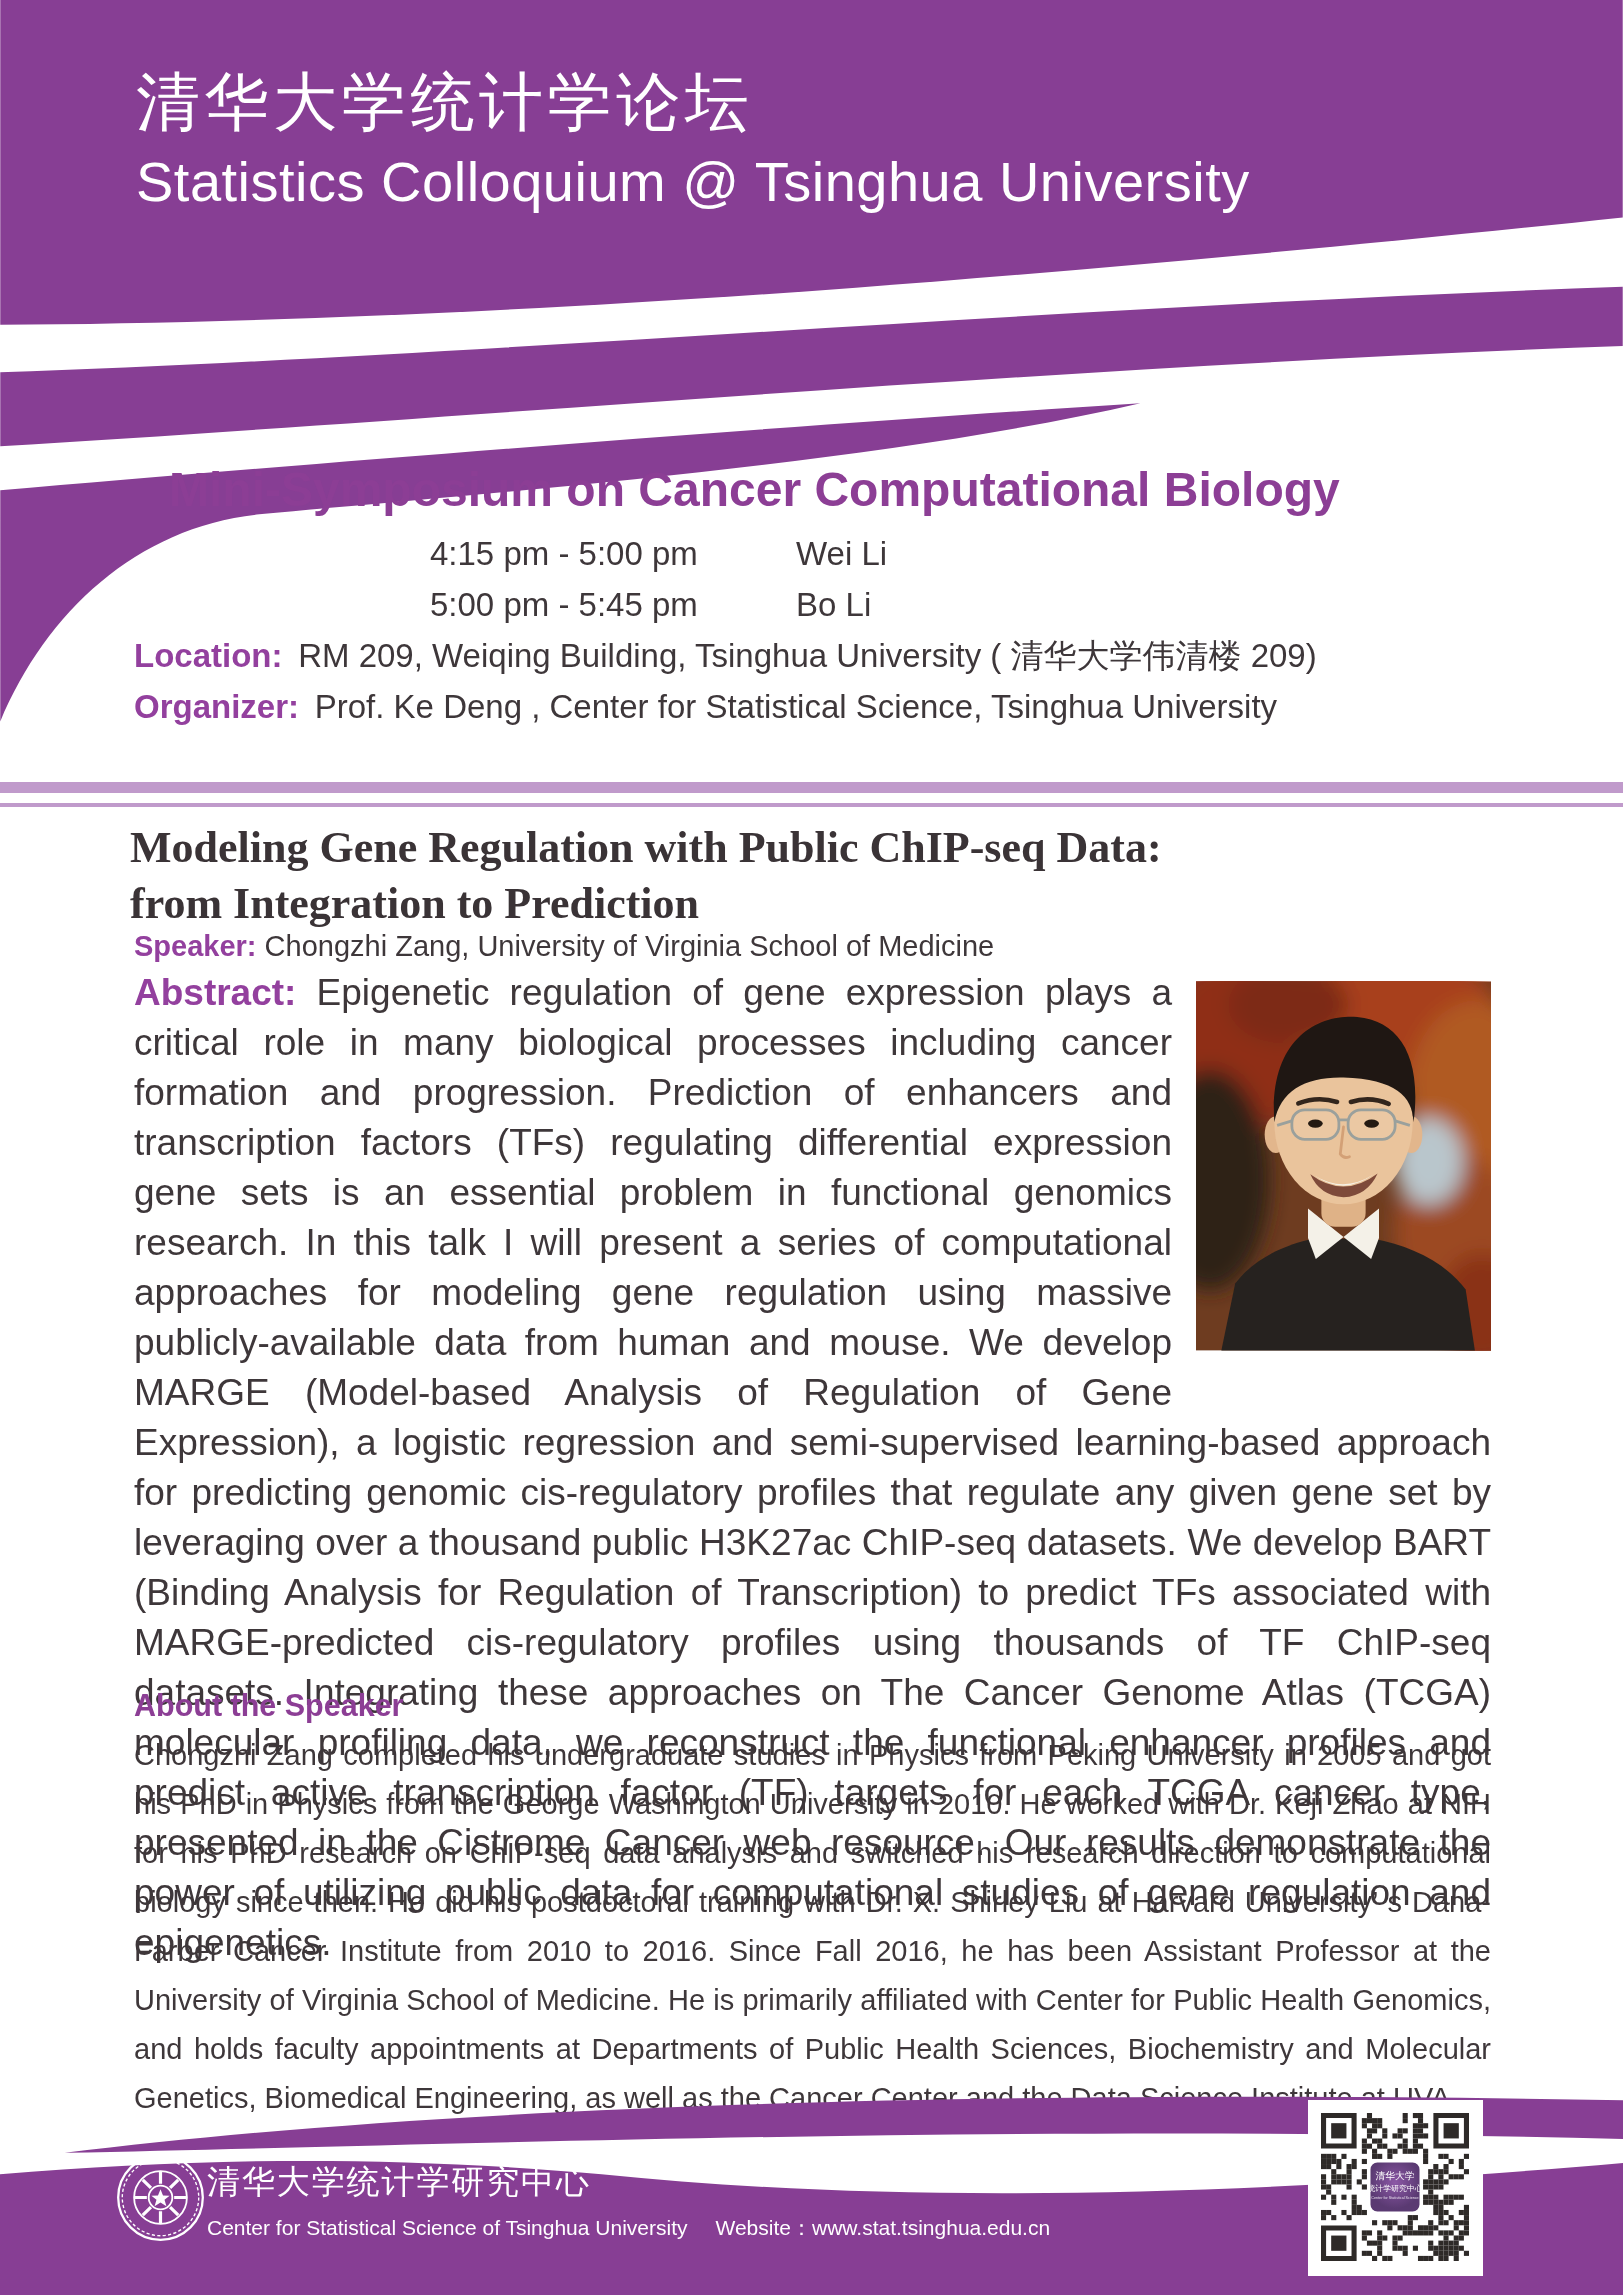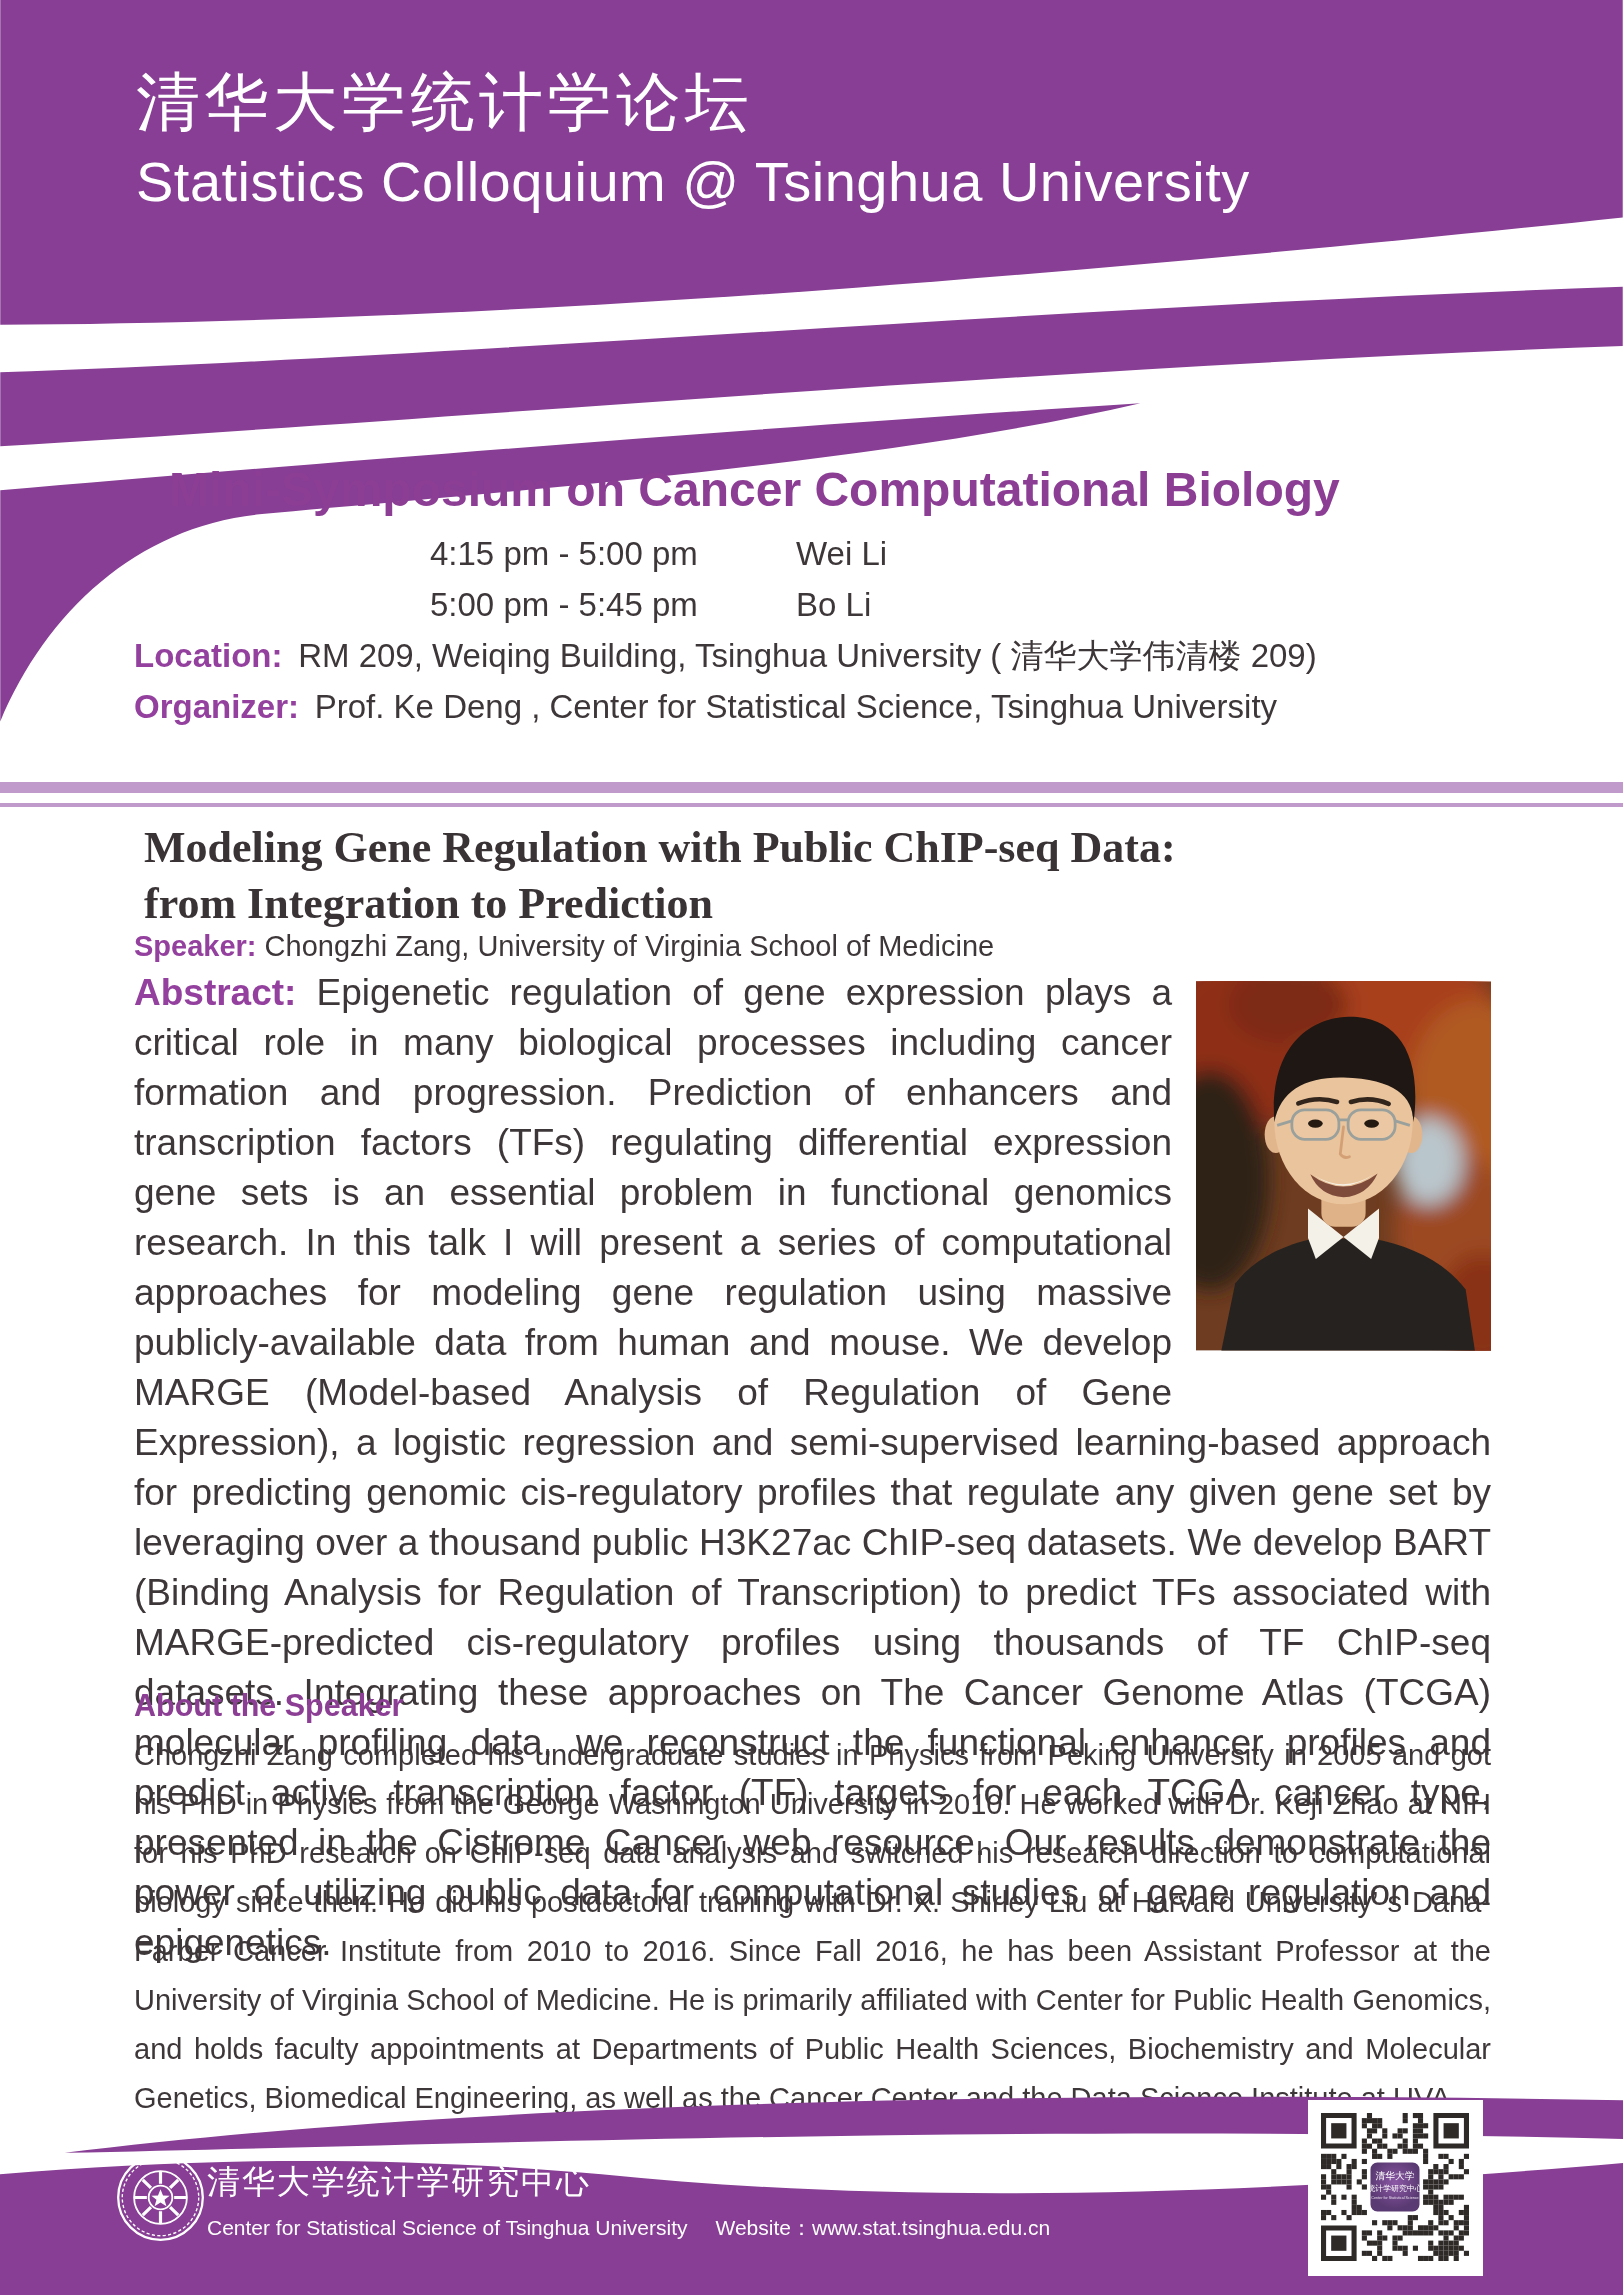--- a/index.html
+++ b/index.html
@@ -24,21 +24,21 @@
   .info .sp{display:inline-block;width:296px;}
   .info .time{display:inline-block;width:366px;}
   .info .hl{color:#93409e;font-weight:bold;}
   .info .lbl-inline{margin-right:15.7px;}
 
   
   .bar1{position:absolute;left:0;top:782px;width:1623px;height:10.6px;background:#c09acb;}
   .bar2{position:absolute;left:0;top:803px;width:1623px;height:4.2px;background:#c09acb;}
 
   
-  .talk-title{position:absolute;left:144px;top:820px;width:1388px;
+  .talk-title{position:absolute;left:130px;top:820px;width:1388px;
         font-family:"Liberation Serif",serif;font-weight:bold;font-size:44px;line-height:56px;
         color:#3a3336;}
   .speaker-line{position:absolute;left:134px;top:930px;font-size:29px;color:#3e373a;}
   .plabel{font-weight:bold;color:#93409e;margin-top:25px;}
   .abstract{position:absolute;left:134px;top:968px;width:1357px;font-size:37px;line-height:50px;
         text-align:justify;color:#3e373a;}
   .photo-wrap{float:right;width:295px;height:370px;margin:13px 0 21px 24px;}
 
   
   .about-h{position:absolute;left:134px;top:1688px;font-size:30.5px;font-weight:bold;color:#8c3e95;}

